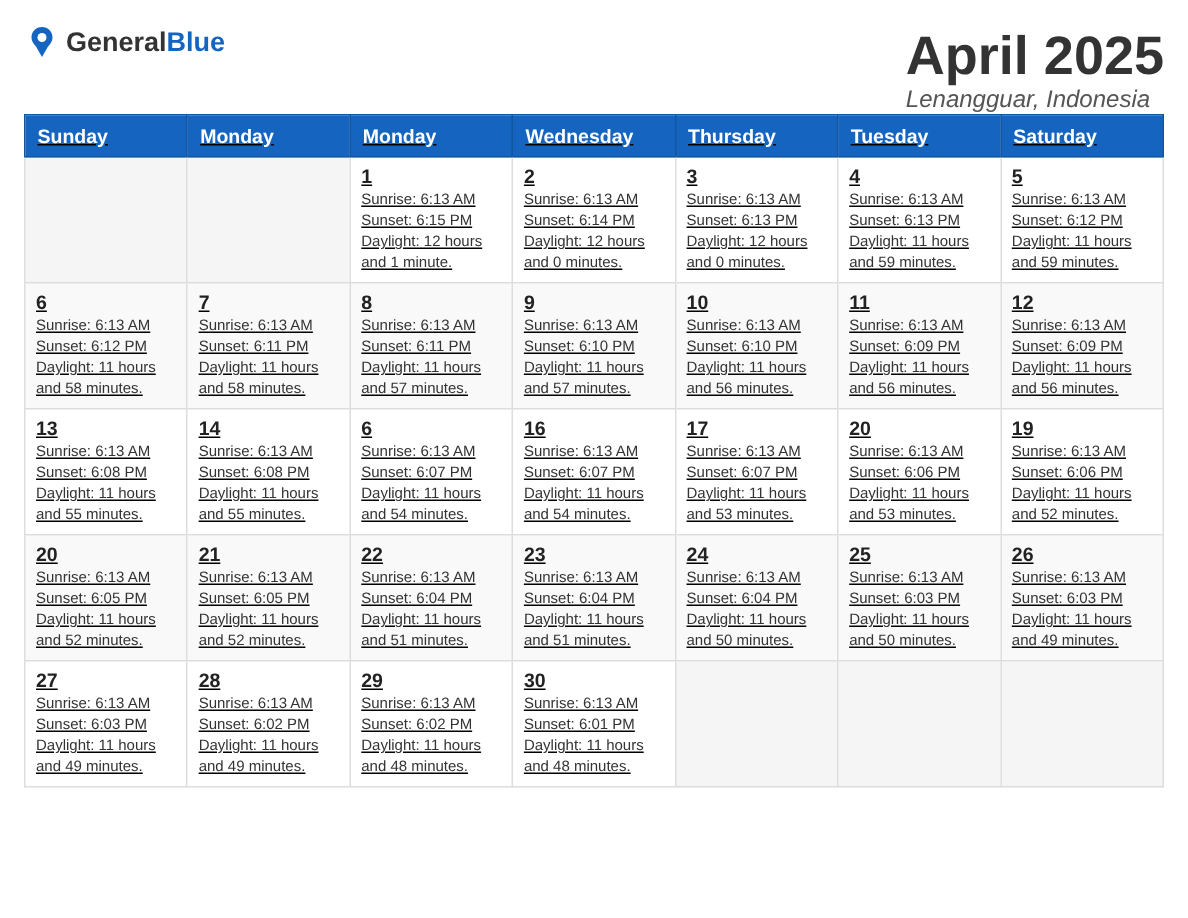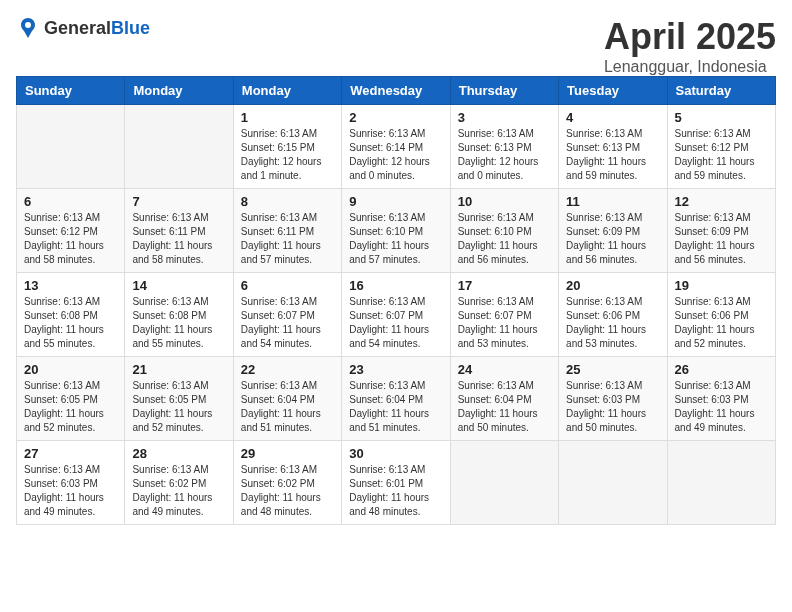--- a/index.html
+++ b/index.html
@@ -38,25 +38,27 @@
       text-align: left;
     }
     .month-year {
       font-size: 36px;
       font-weight: bold;
       color: #333;
     }
     .location {
       font-size: 16px;
       color: #555;
+      font-style: italic;
     }
     .calendar {
       width: 100%;
       border-collapse: collapse;
       border: 1px solid #ccc;
+      text-decoration: underline;
     }
     .calendar th {
       background-color: #1565c0;
       color: #fff;
       font-size: 13px;
       padding: 6px 8px;
       text-align: left;
       border: 1px solid #1255a0;
     }
     .calendar td {

